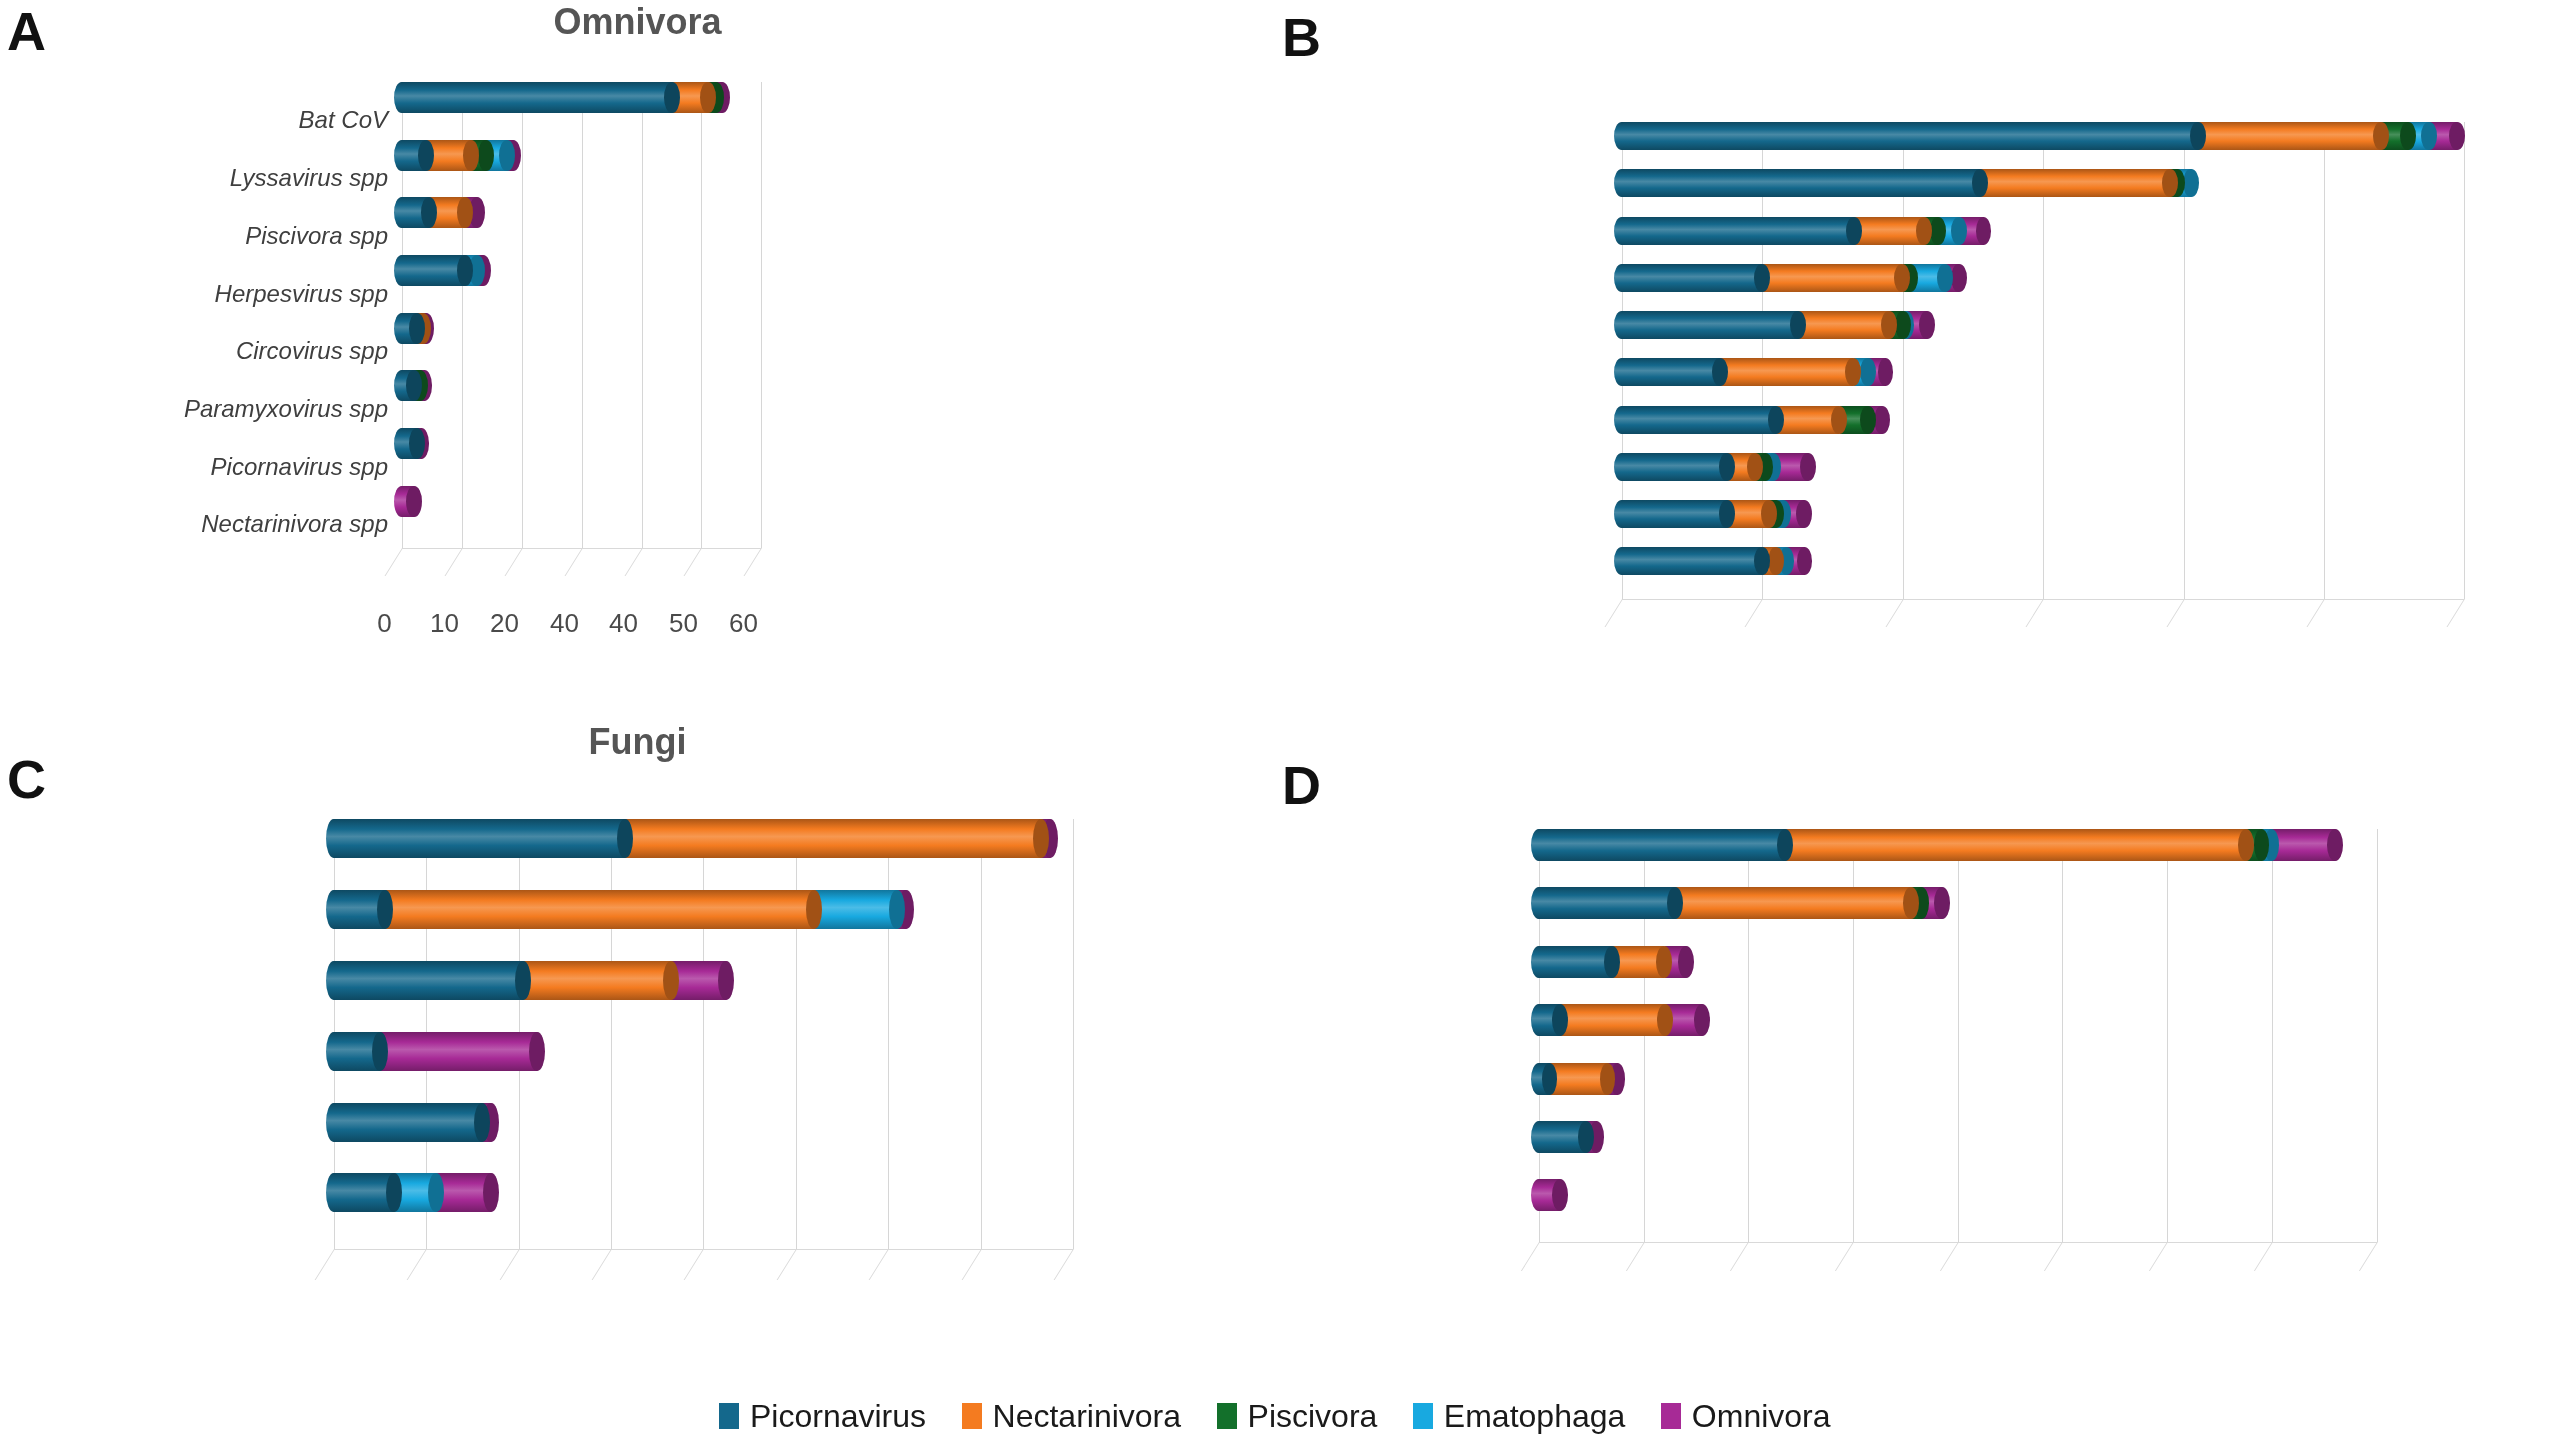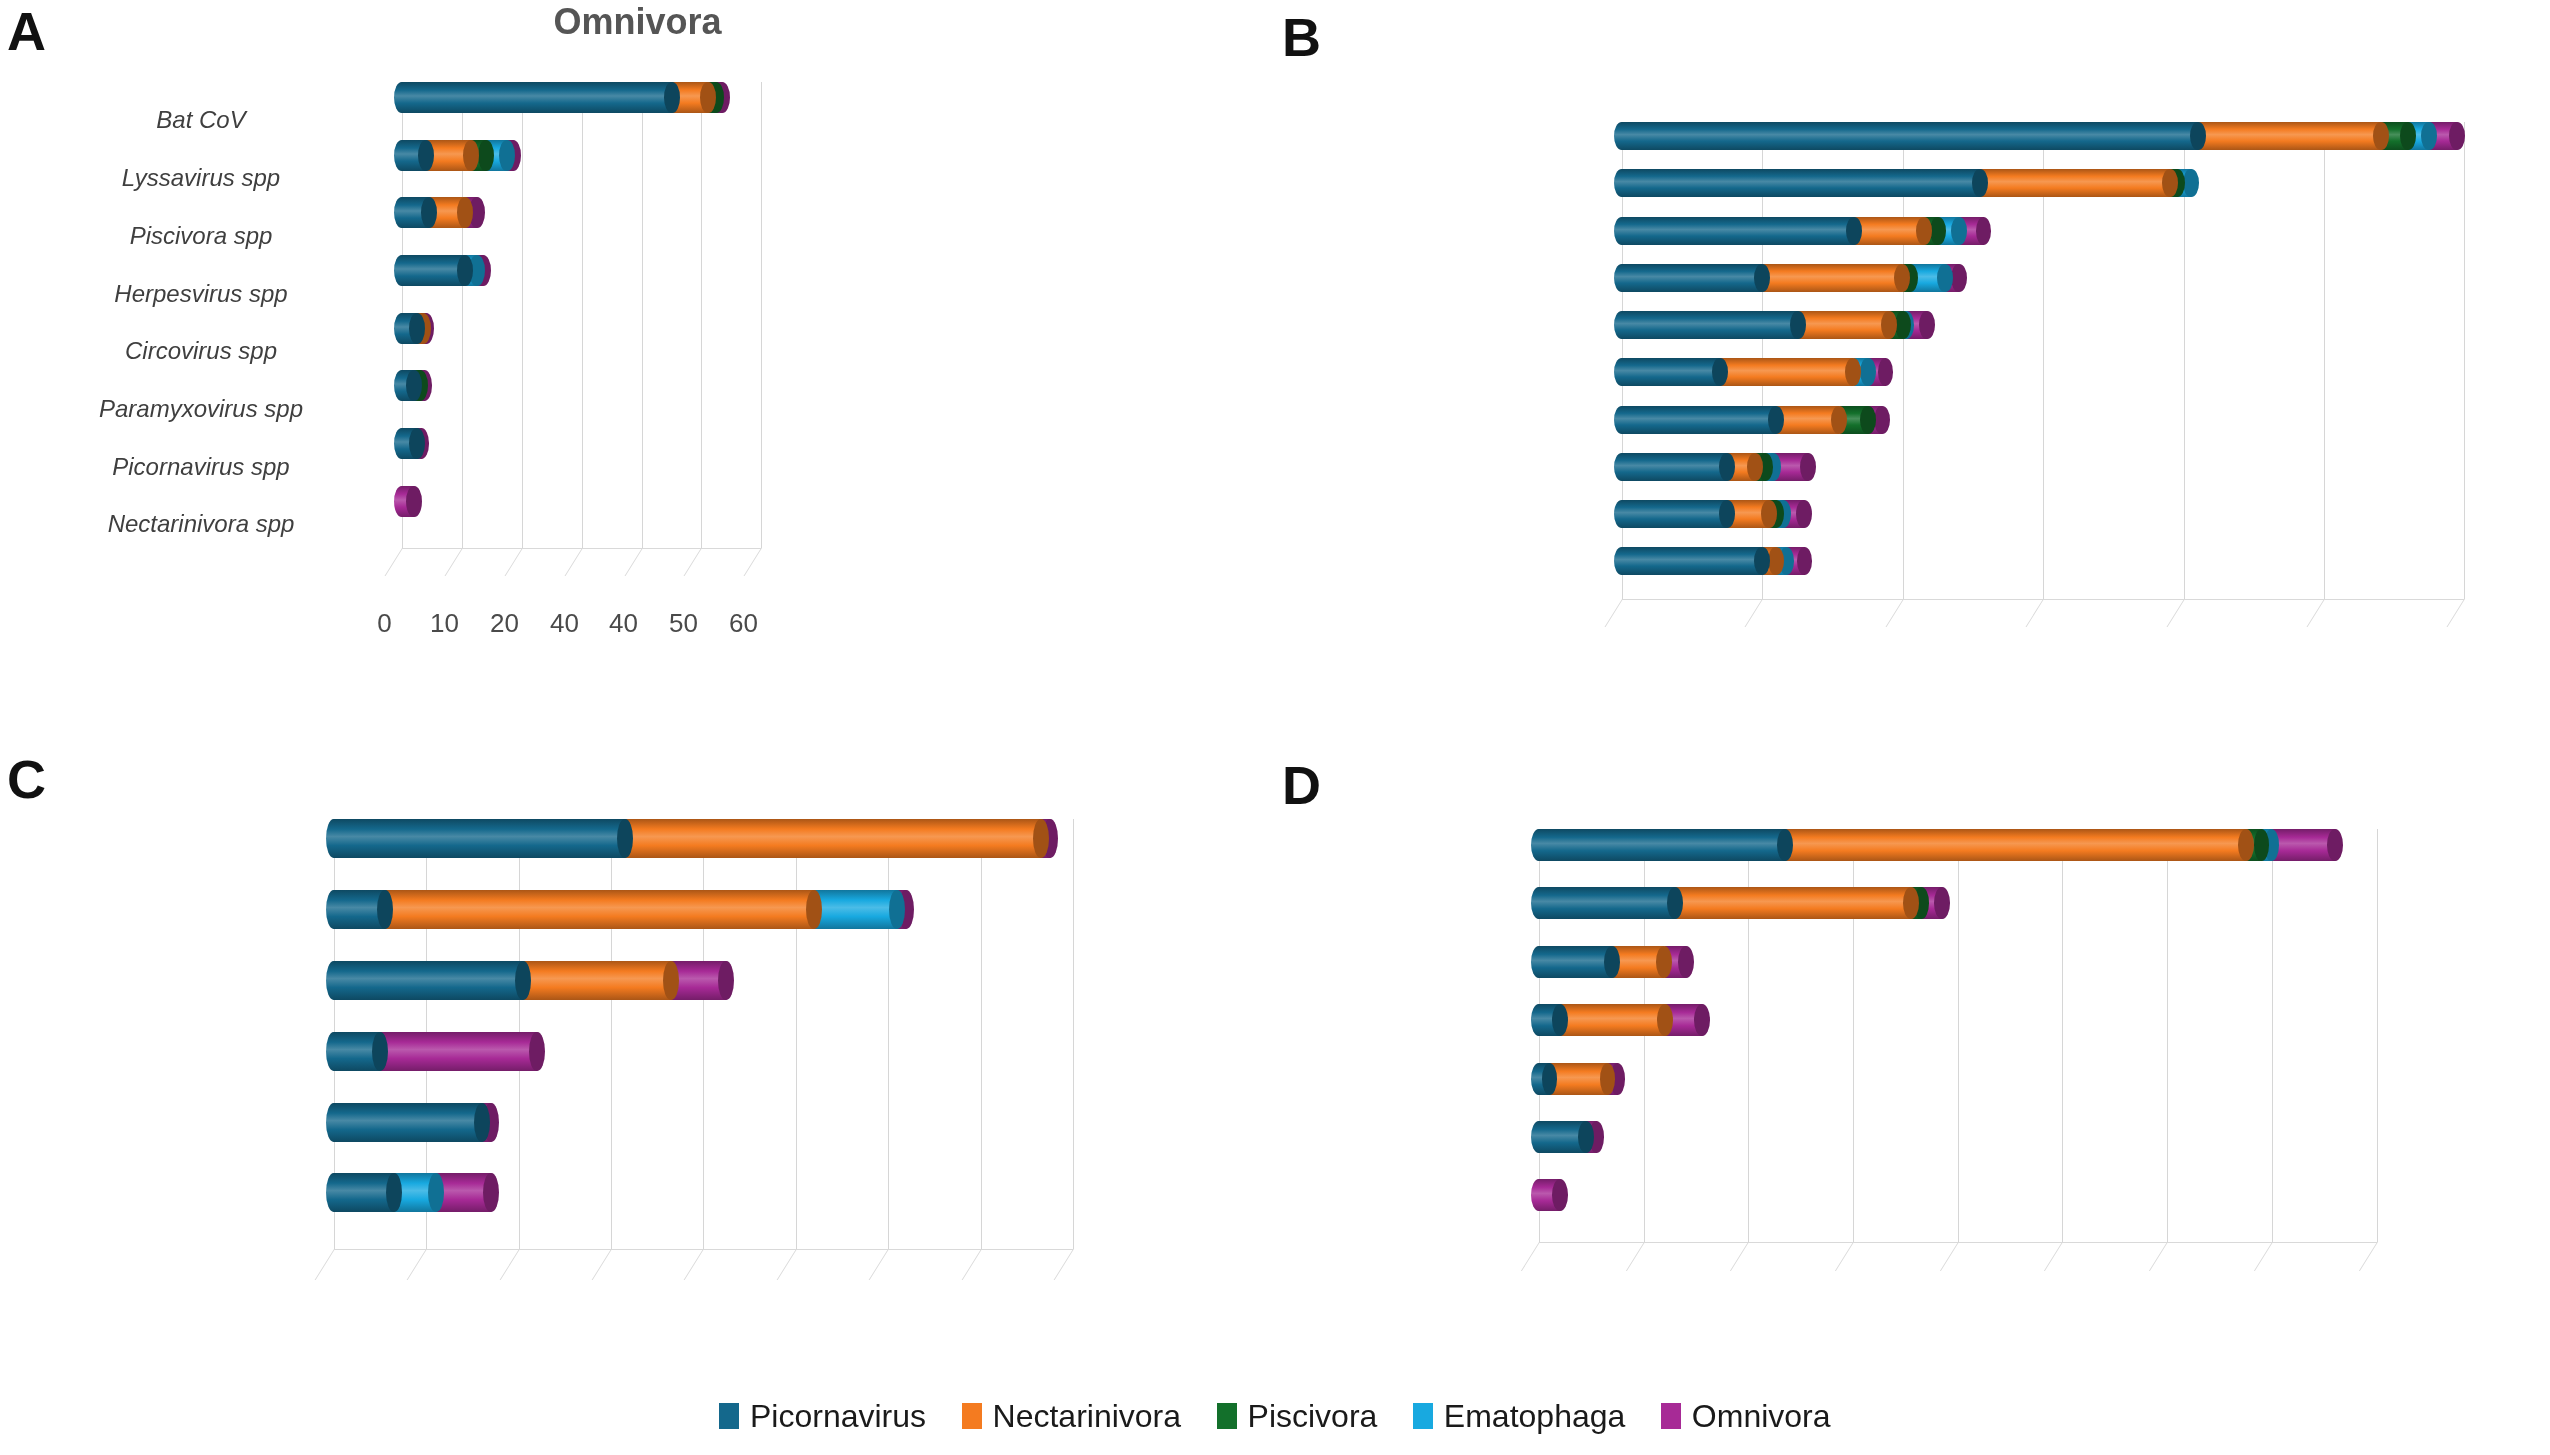--- a/index.html
+++ b/index.html
@@ -54,21 +54,21 @@
   .floor-tick {
     position: absolute;
     width: 1.4px;
     background: #d9d9d9;
     transform-origin: top center;
   }
 
   
   .cat-label {
     position: absolute;
-    text-align: center;
+    text-align: right;
     font-style: italic;
     font-size: 24px;
     color: #3f3f3f;
     white-space: nowrap;
     line-height: 1;
   }
 
   
   .tick-label {
     position: absolute;
@@ -528,20 +528,21 @@
             </div>
           </div>
         </div>
     </div>
     <div id="cats-1"></div>
     <div id="ticks-1"></div>
   </div>
 
   <div class="panel" style="left:0px; top:723px; width:1275px; height:695px;">
     <div class="panel-letter" style="left:7px; top:29px;">C</div>
+    <div class="panel-title" style="left:0px; top:1.4px;">Fungi</div>
     <div class="plot" id="plot-2" style="left:334px; top:96px; width:739px; height:445px;">
       <div class="plot-inner" id="plot-inner-2">
           <div class="gridline" style="left: 0px; height: 430px;"></div>
           <div class="floor-tick" style="left: 0px; top: 430px; height: 31px; transform: skewX(-32deg);"></div>
           <div class="gridline" style="left: 92px; height: 430px;"></div>
           <div class="floor-tick" style="left: 92px; top: 430px; height: 31px; transform: skewX(-32deg);"></div>
           <div class="gridline" style="left: 185px; height: 430px;"></div>
           <div class="floor-tick" style="left: 185px; top: 430px; height: 31px; transform: skewX(-32deg);"></div>
           <div class="gridline" style="left: 277px; height: 430px;"></div>
           <div class="floor-tick" style="left: 277px; top: 430px; height: 31px; transform: skewX(-32deg);"></div>

